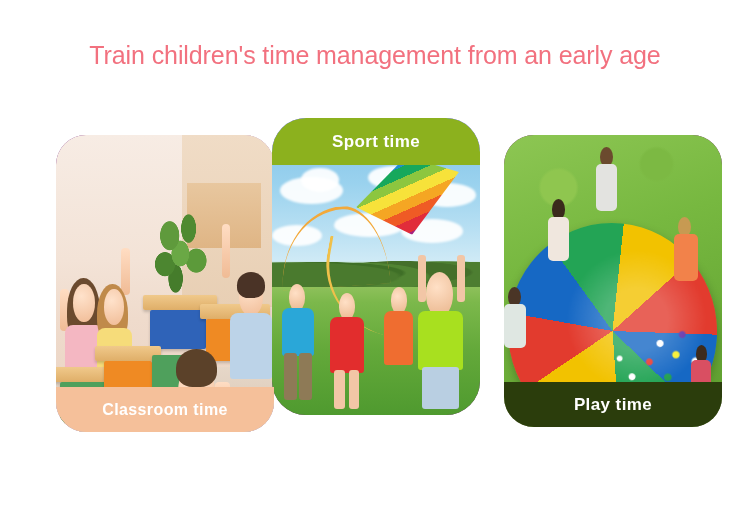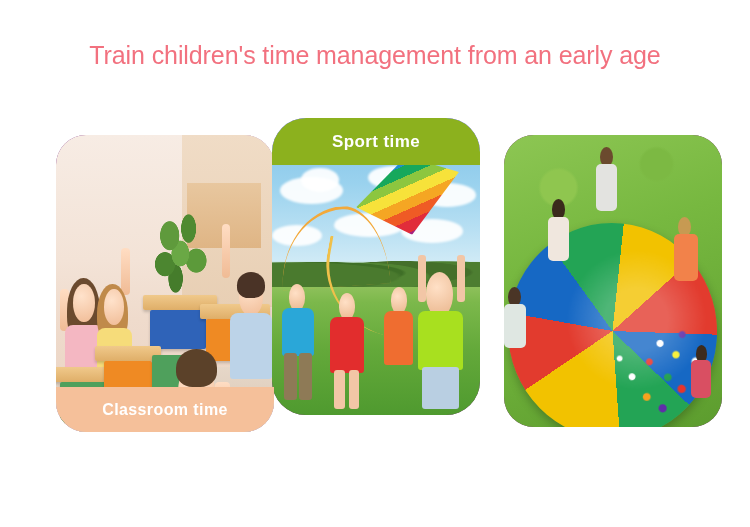--- a/index.html
+++ b/index.html
@@ -377,15 +377,16 @@
       <div class="pl-head" style="left:80%; top:28%; width:6%;  height:7%; background:#c79a52;"></div>
       <div class="pl-body" style="left:78%; top:34%; width:11%; height:16%; background:#f2824a;"></div>
 
       <div class="pl-head" style="left:2%;  top:52%; width:6%;  height:7%; background:#4a3526;"></div>
       <div class="pl-body" style="left:0%;  top:58%; width:10%; height:15%; background:#dfe7e2;"></div>
 
       <div class="pl-head" style="left:88%; top:72%; width:5%;  height:6%; background:#3d2b1d;"></div>
       <div class="pl-body" style="left:86%; top:77%; width:9%;  height:13%; background:#d94f62;"></div>
     </div>
 
+    <div class="banner banner-bottom banner-darkgreen">Play time</div>
   </div>
 
 </div>
 
 </body></html>

